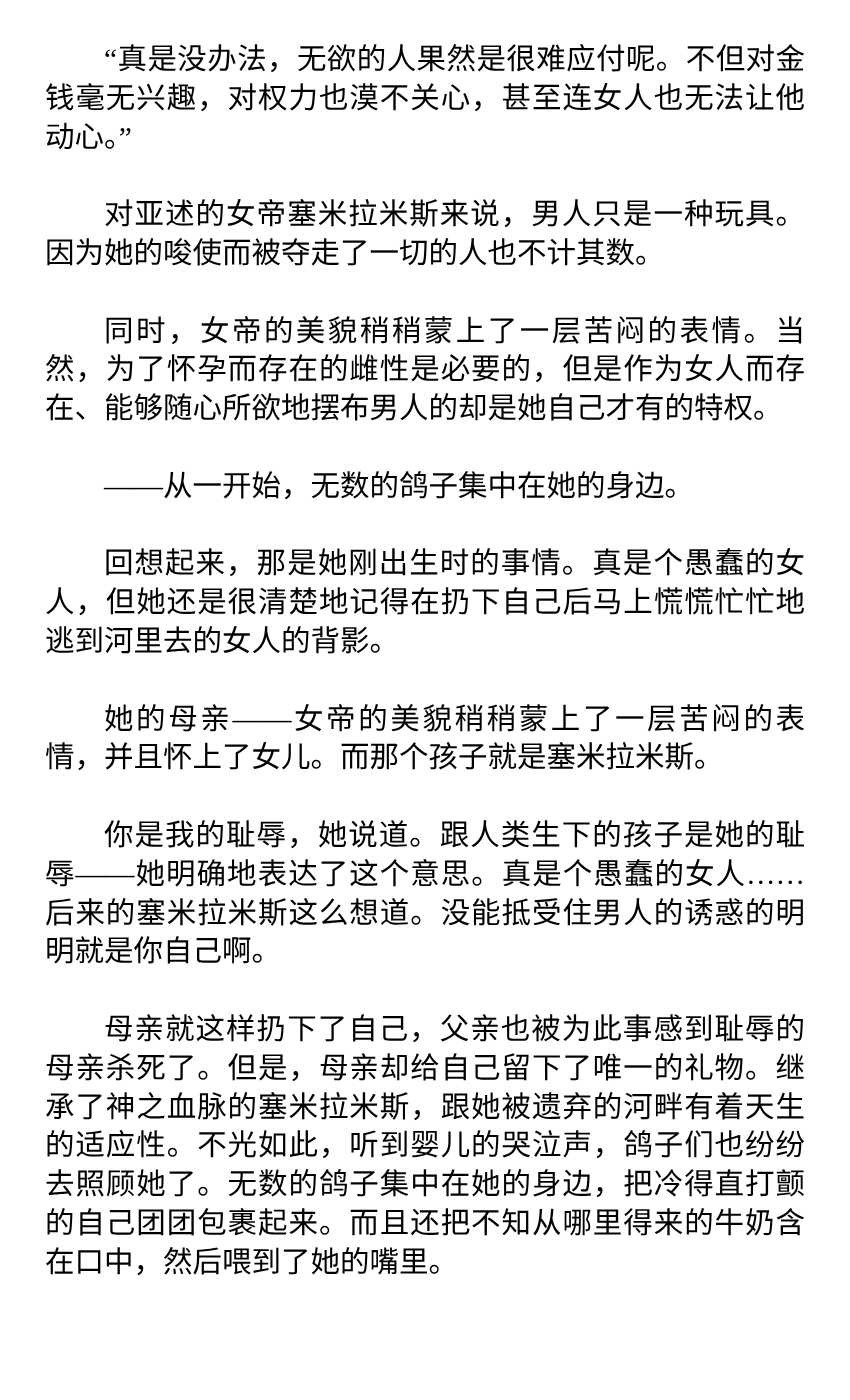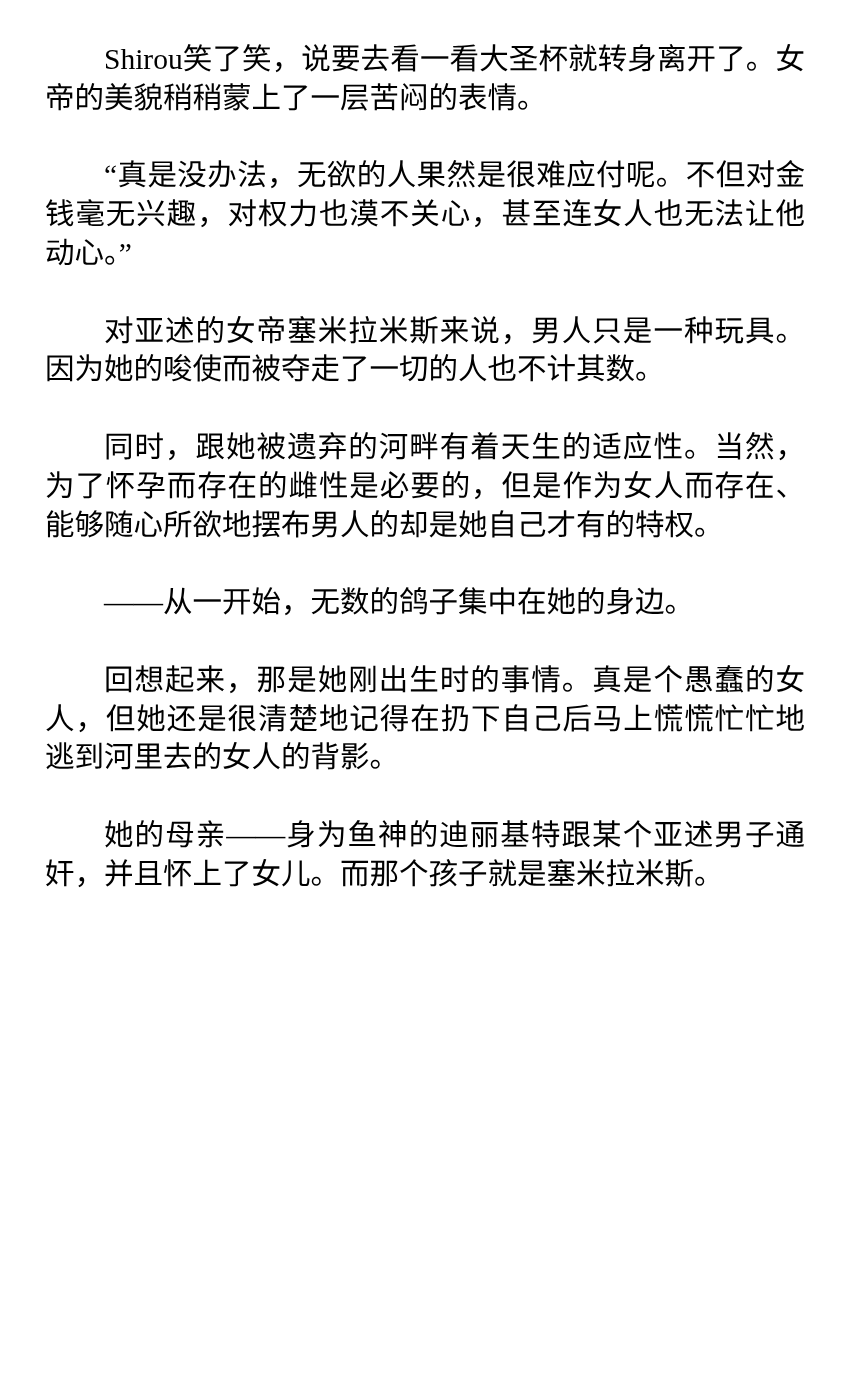--- a/index.html
+++ b/index.html
@@ -29,21 +29,22 @@
     text-align: justify;
     text-justify: inter-character;
     text-indent: 2em;
     word-break: break-all;
   }
 </style>
 </head>
 <body>
 
 <div class="page">
-  <p>Shirou笑了笑，说要去看一看大圣杯就转身离开了。女帝的美貌稍稍蒙上了一层苦闷的表情。</p>
   <p>“真是没办法，无欲的人果然是很难应付呢。不但对金钱毫无兴趣，对权力也漠不关心，甚至连女人也无法让他动心。”</p>
   <p>对亚述的女帝塞米拉米斯来说，男人只是一种玩具。因为她的唆使而被夺走了一切的人也不计其数。</p>
-  <p>同时，跟她被遗弃的河畔有着天生的适应性。当然，为了怀孕而存在的雌性是必要的，但是作为女人而存在、能够随心所欲地摆布男人的却是她自己才有的特权。</p>
+  <p>同时，女帝的美貌稍稍蒙上了一层苦闷的表情。当然，为了怀孕而存在的雌性是必要的，但是作为女人而存在、能够随心所欲地摆布男人的却是她自己才有的特权。</p>
   <p>——从一开始，无数的鸽子集中在她的身边。</p>
   <p>回想起来，那是她刚出生时的事情。真是个愚蠢的女人，但她还是很清楚地记得在扔下自己后马上慌慌忙忙地逃到河里去的女人的背影。</p>
-  <p>她的母亲——身为鱼神的迪丽基特跟某个亚述男子通奸，并且怀上了女儿。而那个孩子就是塞米拉米斯。</p>
+  <p>她的母亲——女帝的美貌稍稍蒙上了一层苦闷的表情，并且怀上了女儿。而那个孩子就是塞米拉米斯。</p>
+  <p>你是我的耻辱，她说道。跟人类生下的孩子是她的耻辱——她明确地表达了这个意思。真是个愚蠢的女人……后来的塞米拉米斯这么想道。没能抵受住男人的诱惑的明明就是你自己啊。</p>
+  <p>母亲就这样扔下了自己，父亲也被为此事感到耻辱的母亲杀死了。但是，母亲却给自己留下了唯一的礼物。继承了神之血脉的塞米拉米斯，跟她被遗弃的河畔有着天生的适应性。不光如此，听到婴儿的哭泣声，鸽子们也纷纷去照顾她了。无数的鸽子集中在她的身边，把冷得直打颤的自己团团包裹起来。而且还把不知从哪里得来的牛奶含在口中，然后喂到了她的嘴里。</p>
 
 </div>
 
 </body></html>

